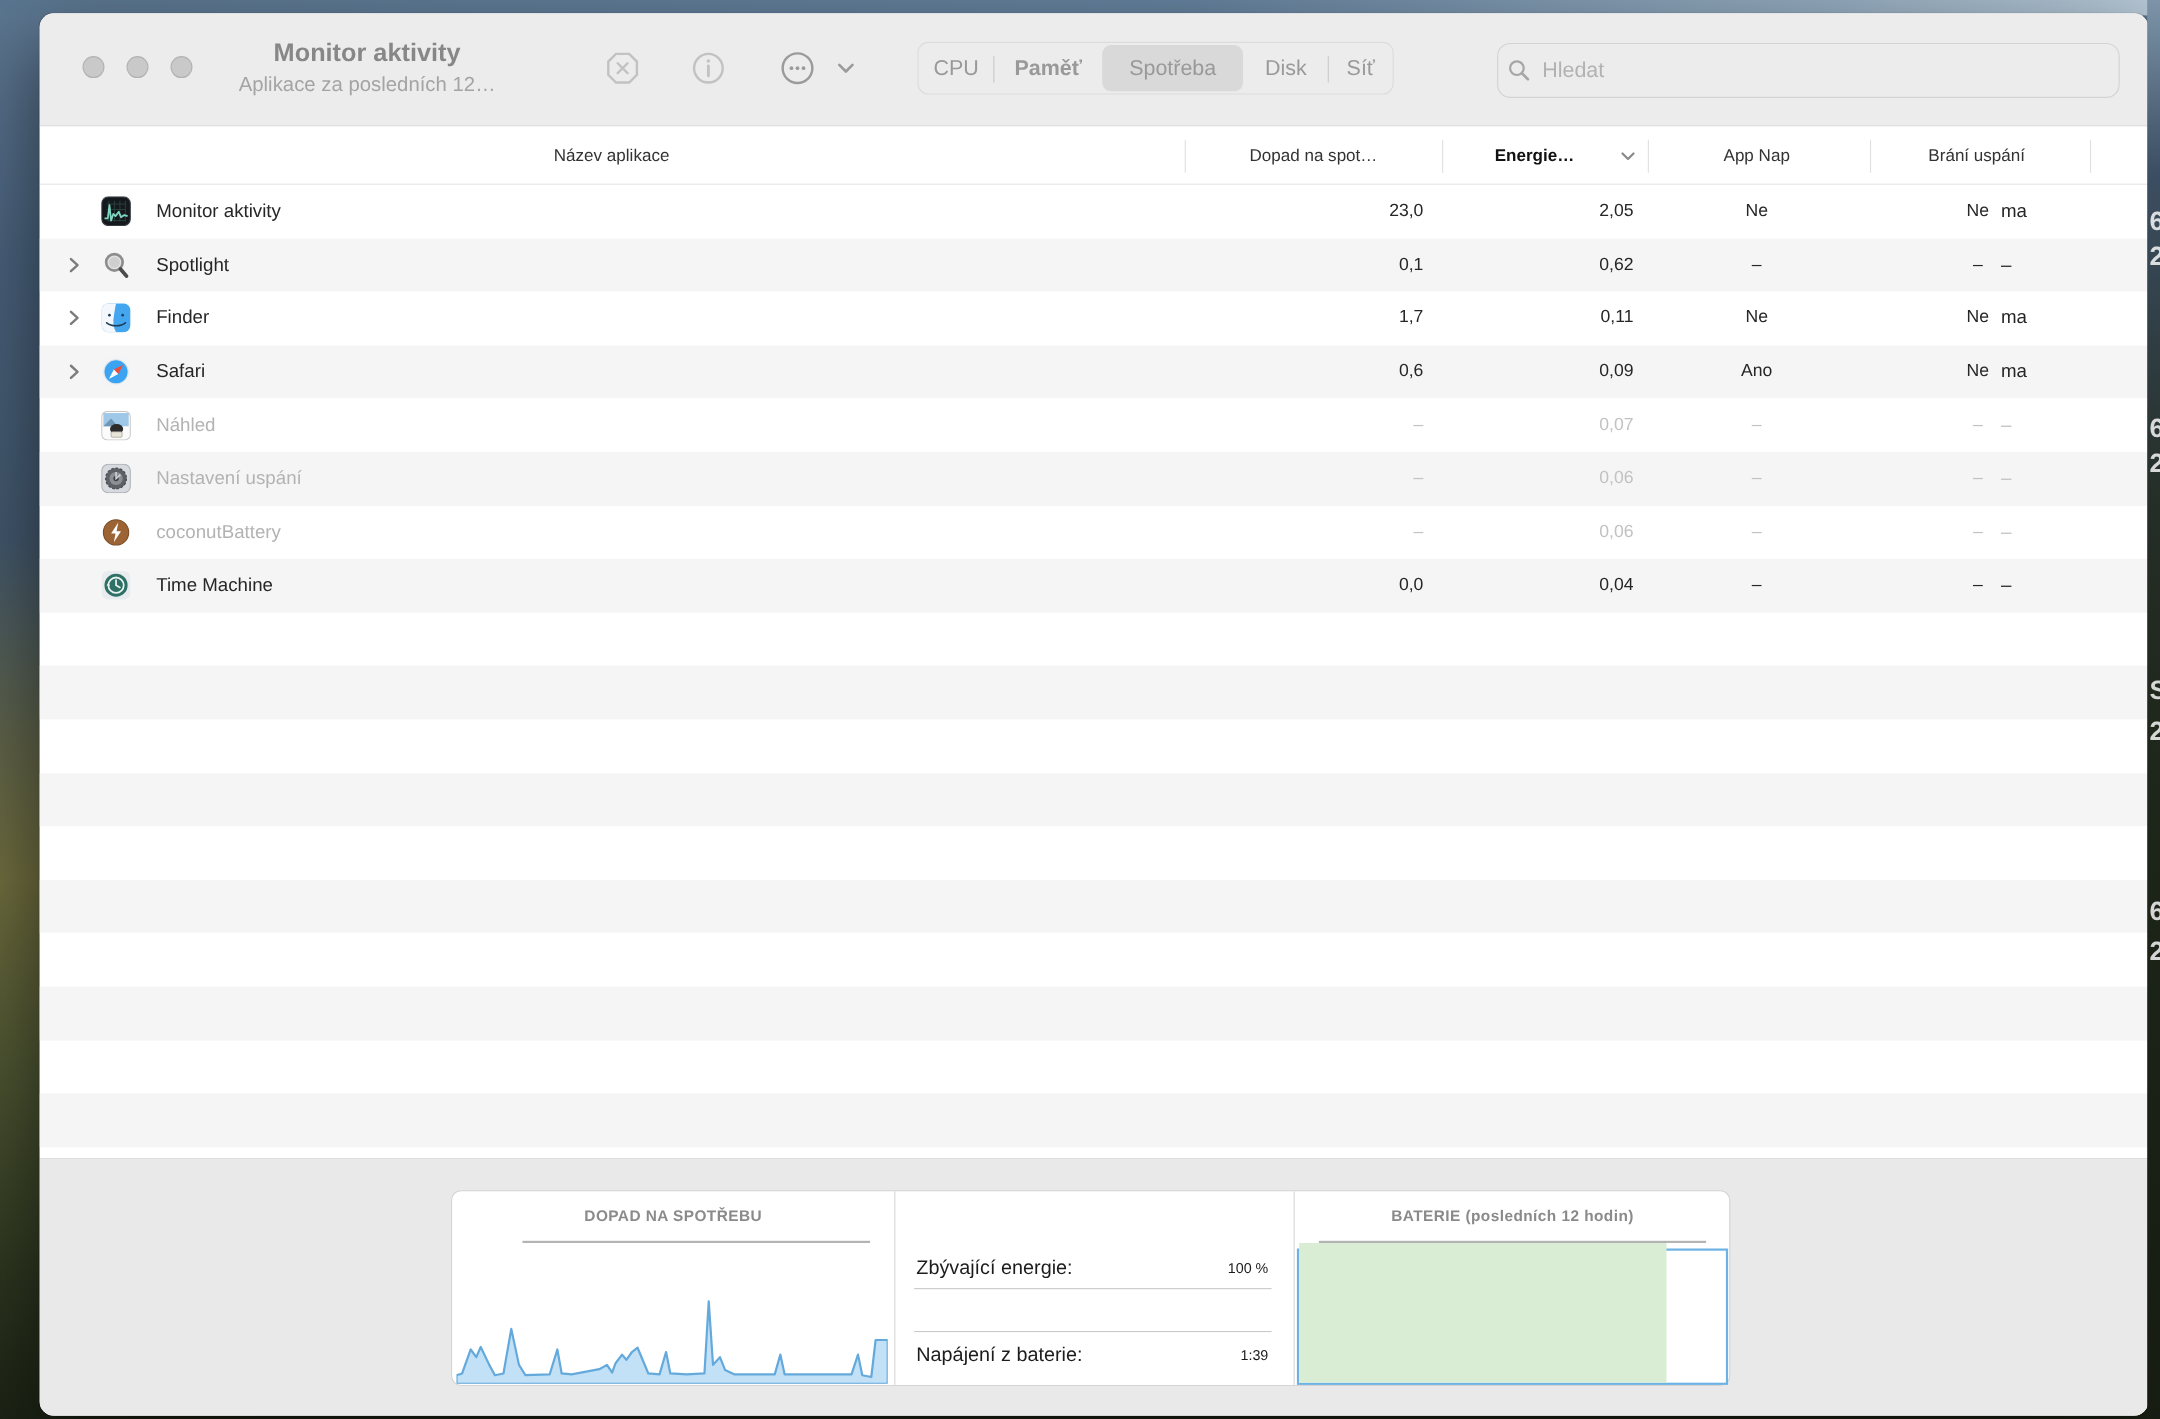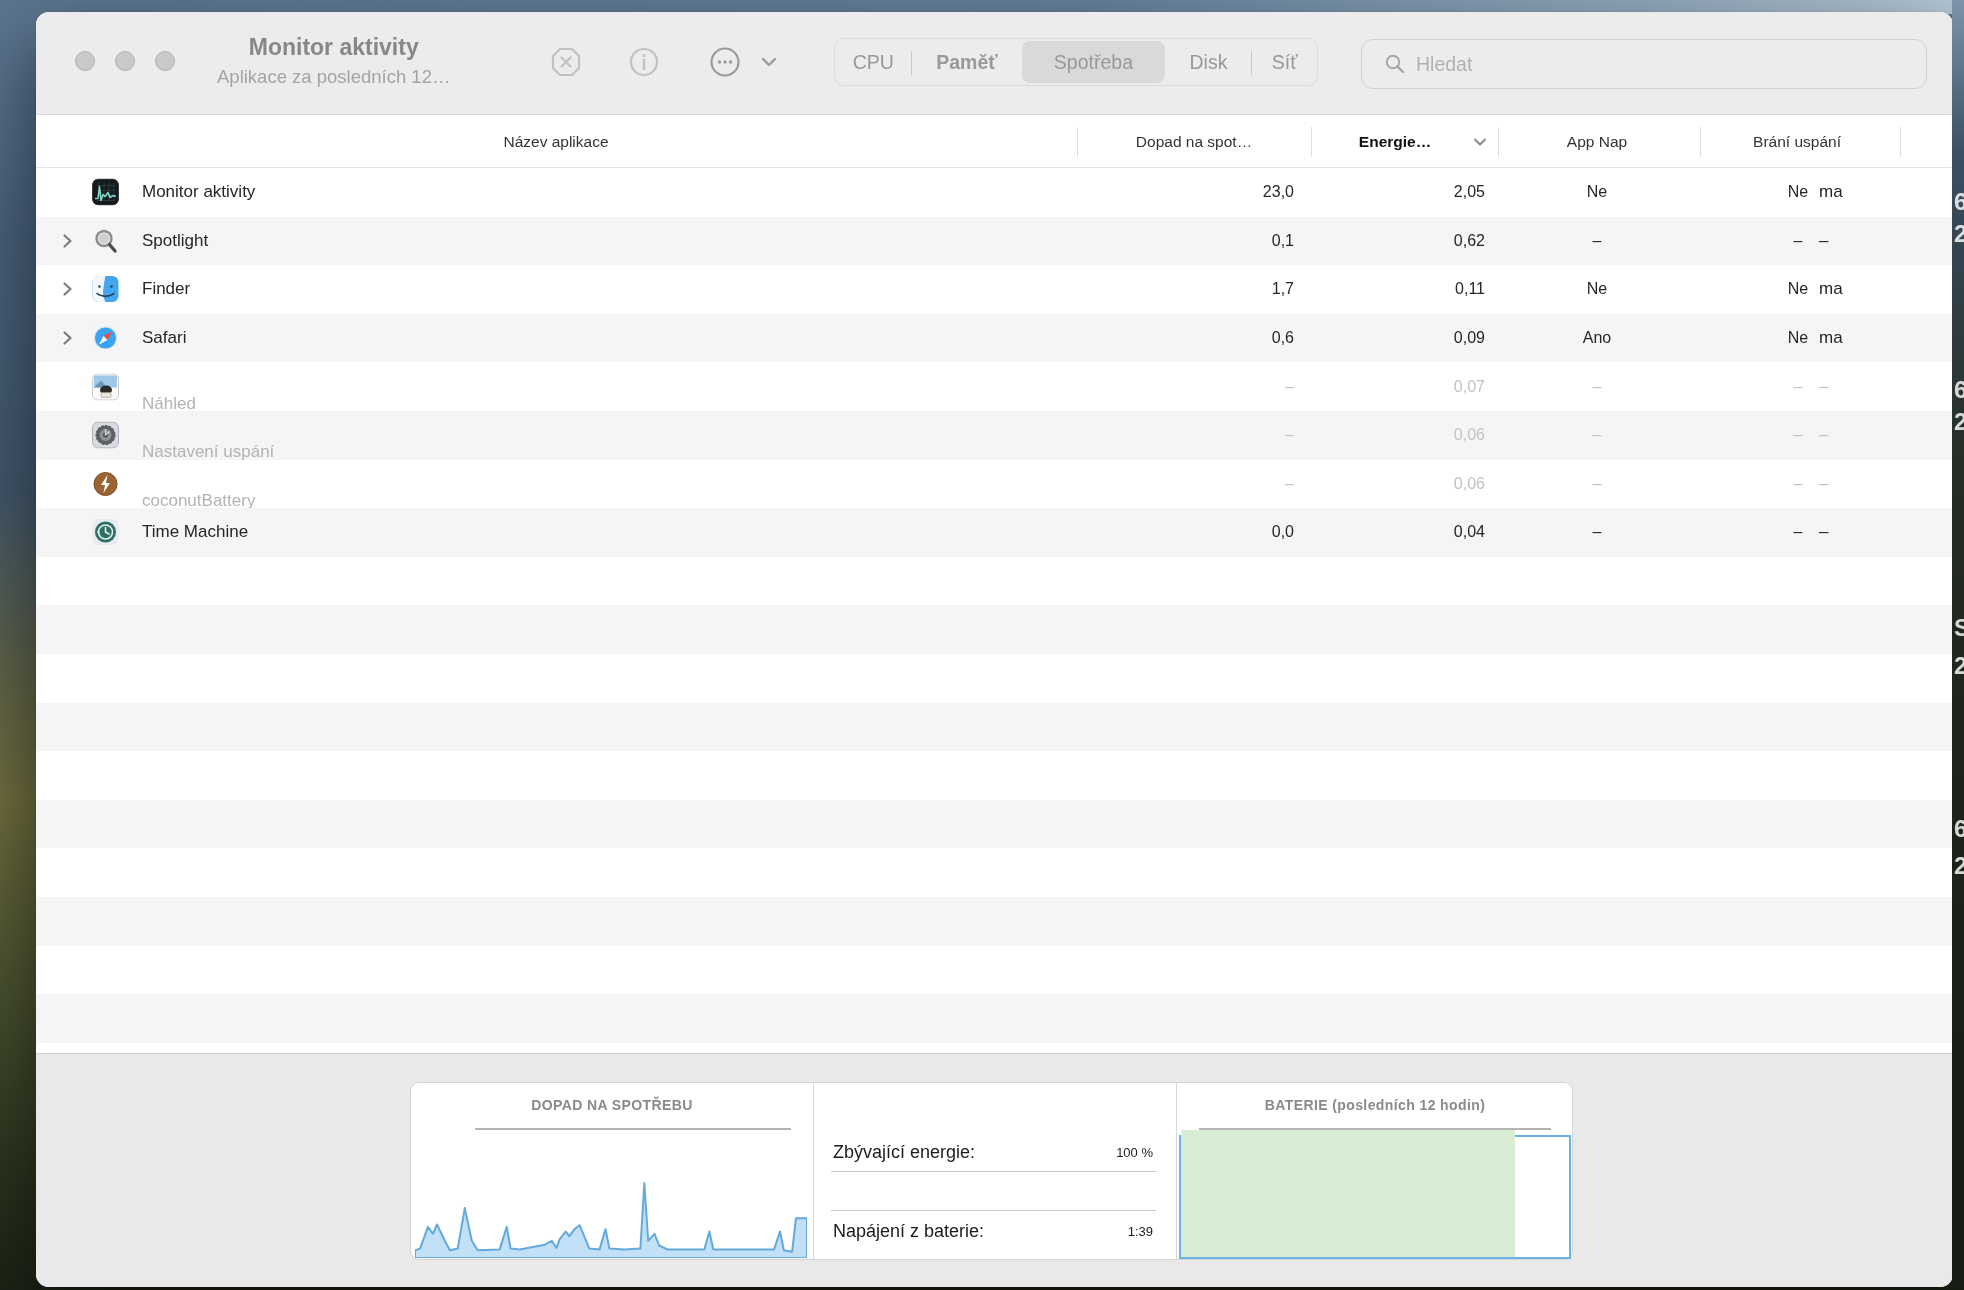--- a/index.html
+++ b/index.html
@@ -16,49 +16,49 @@
   #window{position:absolute;left:36px;top:12px;width:1917px;height:1275px;border-radius:13px;
     background:#fff;box-shadow:0 28px 70px rgba(0,0,0,.5),0 0 1px rgba(0,0,0,.35);overflow:hidden;text-align:center;}
   
   #titlebar{position:absolute;left:0;top:0;width:100%;height:103px;background:#ececec;border-bottom:1px solid #d8d8d8;}
   .tlight{position:absolute;top:39px;width:20px;height:20px;border-radius:50%;background:#c9c9c9;border:1px solid #b2b2b2;}
   #title-block{position:absolute;left:181px;top:22px;}
   #win-title{font-size:23px;font-weight:700;color:#878787;line-height:1.2;}
   #win-subtitle{font-size:18.5px;color:#a4a4a4;margin-top:4px;}
   .tb-btn{position:absolute;top:33px;width:34px;height:34px;display:flex;align-items:center;justify-content:center;}
   
-  #segmented{position:absolute;left:798px;top:26px;width:484px;height:48px;border:1px solid #dcdcdc;
+  #segmented{position:absolute;left:798px;top:26px;width:433px;height:48px;border:1px solid #dcdcdc;
     border-radius:10px;display:flex;align-items:stretch;background:#ececec;}
   .seg{position:relative;display:flex;align-items:center;justify-content:center;
     font-size:19.5px;color:#999;cursor:default;}
   .seg.selected{background:#d9d9d9;border-radius:8px;margin:2px 0;}
   .seg-tick{position:absolute;right:0;top:12px;height:24px;width:1px;background:#c9c9c9;}
   
   #search{position:absolute;left:1325px;top:27px;width:566px;height:50px;border:1.5px solid #d3d3d3;
-    border-radius:12px;display:flex;align-items:center;padding-left:22px;background:#ececec;}
+    border-radius:12px;display:flex;align-items:center;padding-left:8px;background:#ececec;}
   #search-placeholder{color:#b2b2b2;font-size:19.5px;margin-left:10px;}
   
   #theader{position:absolute;left:0;top:103px;width:100%;height:53px;background:#fff;border-bottom:1px solid #e2e2e2;}
   .hsep{position:absolute;top:12px;height:30px;width:1px;background:#e0e0e0;}
   .hlabel{position:absolute;top:0;height:53px;display:flex;align-items:center;font-size:15.5px;color:#333;transform:translateX(-50%);white-space:nowrap;}
   .hlabel.bold{font-weight:700;color:#111;}
   .sort-chevron{position:absolute;top:0;height:53px;display:flex;align-items:center;color:#8a8a8a;font-size:13px;}
   
   #rows{position:absolute;left:0;top:156px;width:100%;height:885px;background:#fff;}
   .band{position:absolute;left:0;width:100%;height:48.6px;}
   .band.alt{background:#f5f5f5;}
   .row-chevron{position:absolute;left:26px;top:50%;transform:translateY(-50%);}
   .app-icon{position:absolute;left:56px;top:50%;transform:translateY(-50%);width:27px;height:27px;}
   .cell-name{position:absolute;left:106px;top:50%;transform:translateY(-50%);font-size:17px;color:#262626;white-space:nowrap;}
   .cell-num{position:absolute;top:50%;transform:translateY(-50%);font-size:16px;color:#262626;}
   .cell-impact{right:659px;}
   .cell-energy{right:468px;}
   .cell-center{position:absolute;top:50%;transform:translate(-50%,-50%);font-size:16px;color:#262626;}
   .cell-user{position:absolute;left:1783px;top:50%;transform:translateY(-50%);font-size:17px;color:#262626;white-space:nowrap;}
-  .dimmed .cell-name{color:#b3b3b3;margin-top:17px;}
+  .dimmed .cell-name{color:#b3b3b3;}
   .dimmed .cell-num,.dimmed .cell-center,.dimmed .cell-user{color:#c2c2c2;}
   
   #footer-line{position:absolute;left:0;top:1041px;width:100%;height:1px;background:#cfcfcf;}
   #footer{position:absolute;left:0;top:1042px;width:100%;height:233px;background:#e9e9e9;}
   #fbox{position:absolute;left:374px;top:28px;width:1163px;height:178px;background:#fff;
     border:1px solid #d4d4d4;border-radius:9px;}
   .fsep{position:absolute;top:0;height:100%;width:1px;background:#d8d8d8;}
   .ftitle{position:absolute;top:14px;transform:translateX(-50%);font-size:14px;font-weight:700;color:#8a8a8a;letter-spacing:.4px;white-space:nowrap;}
   .funderline{position:absolute;top:45px;height:2px;background:#b3b3b3;}
   #impact-chart{position:absolute;left:4px;top:92px;width:392px;height:83px;}

